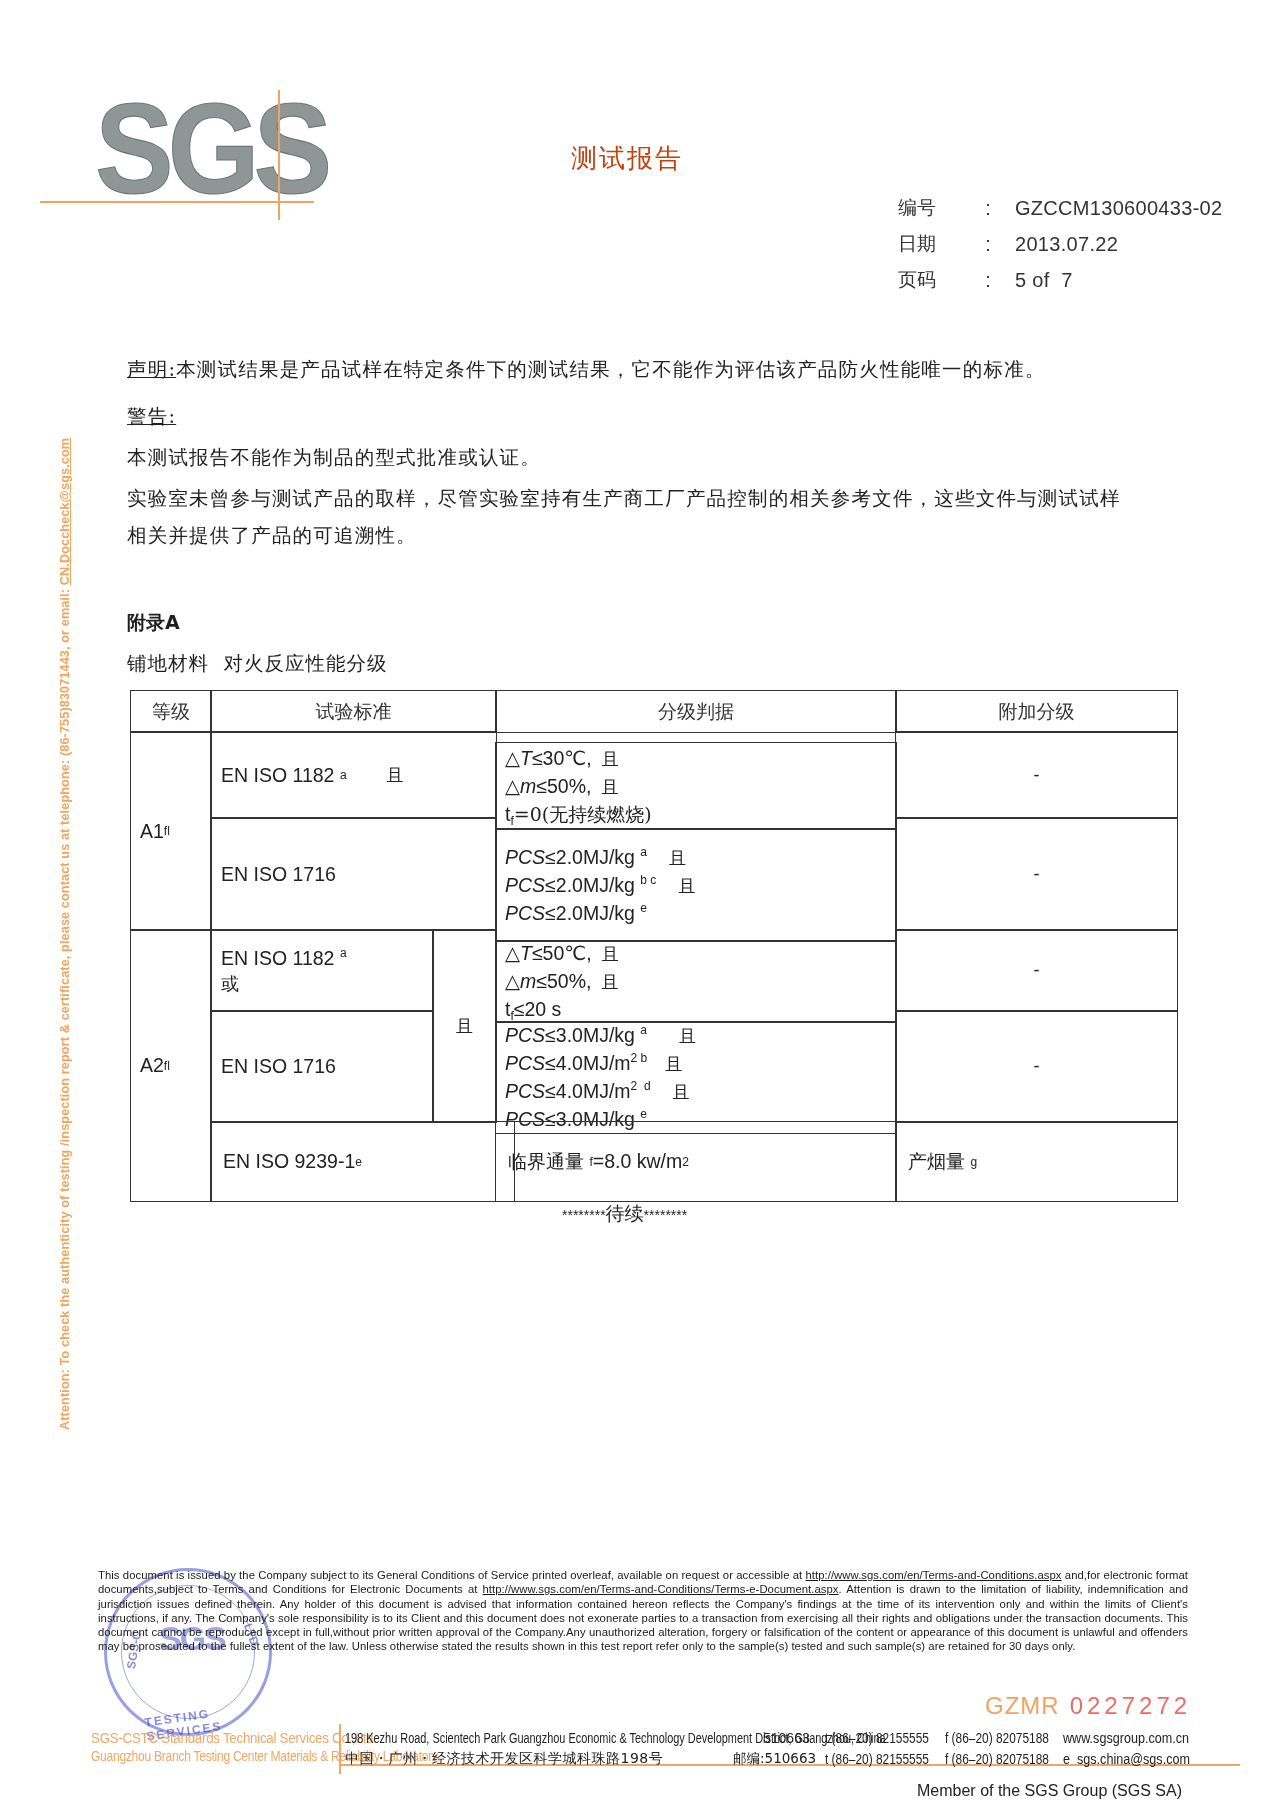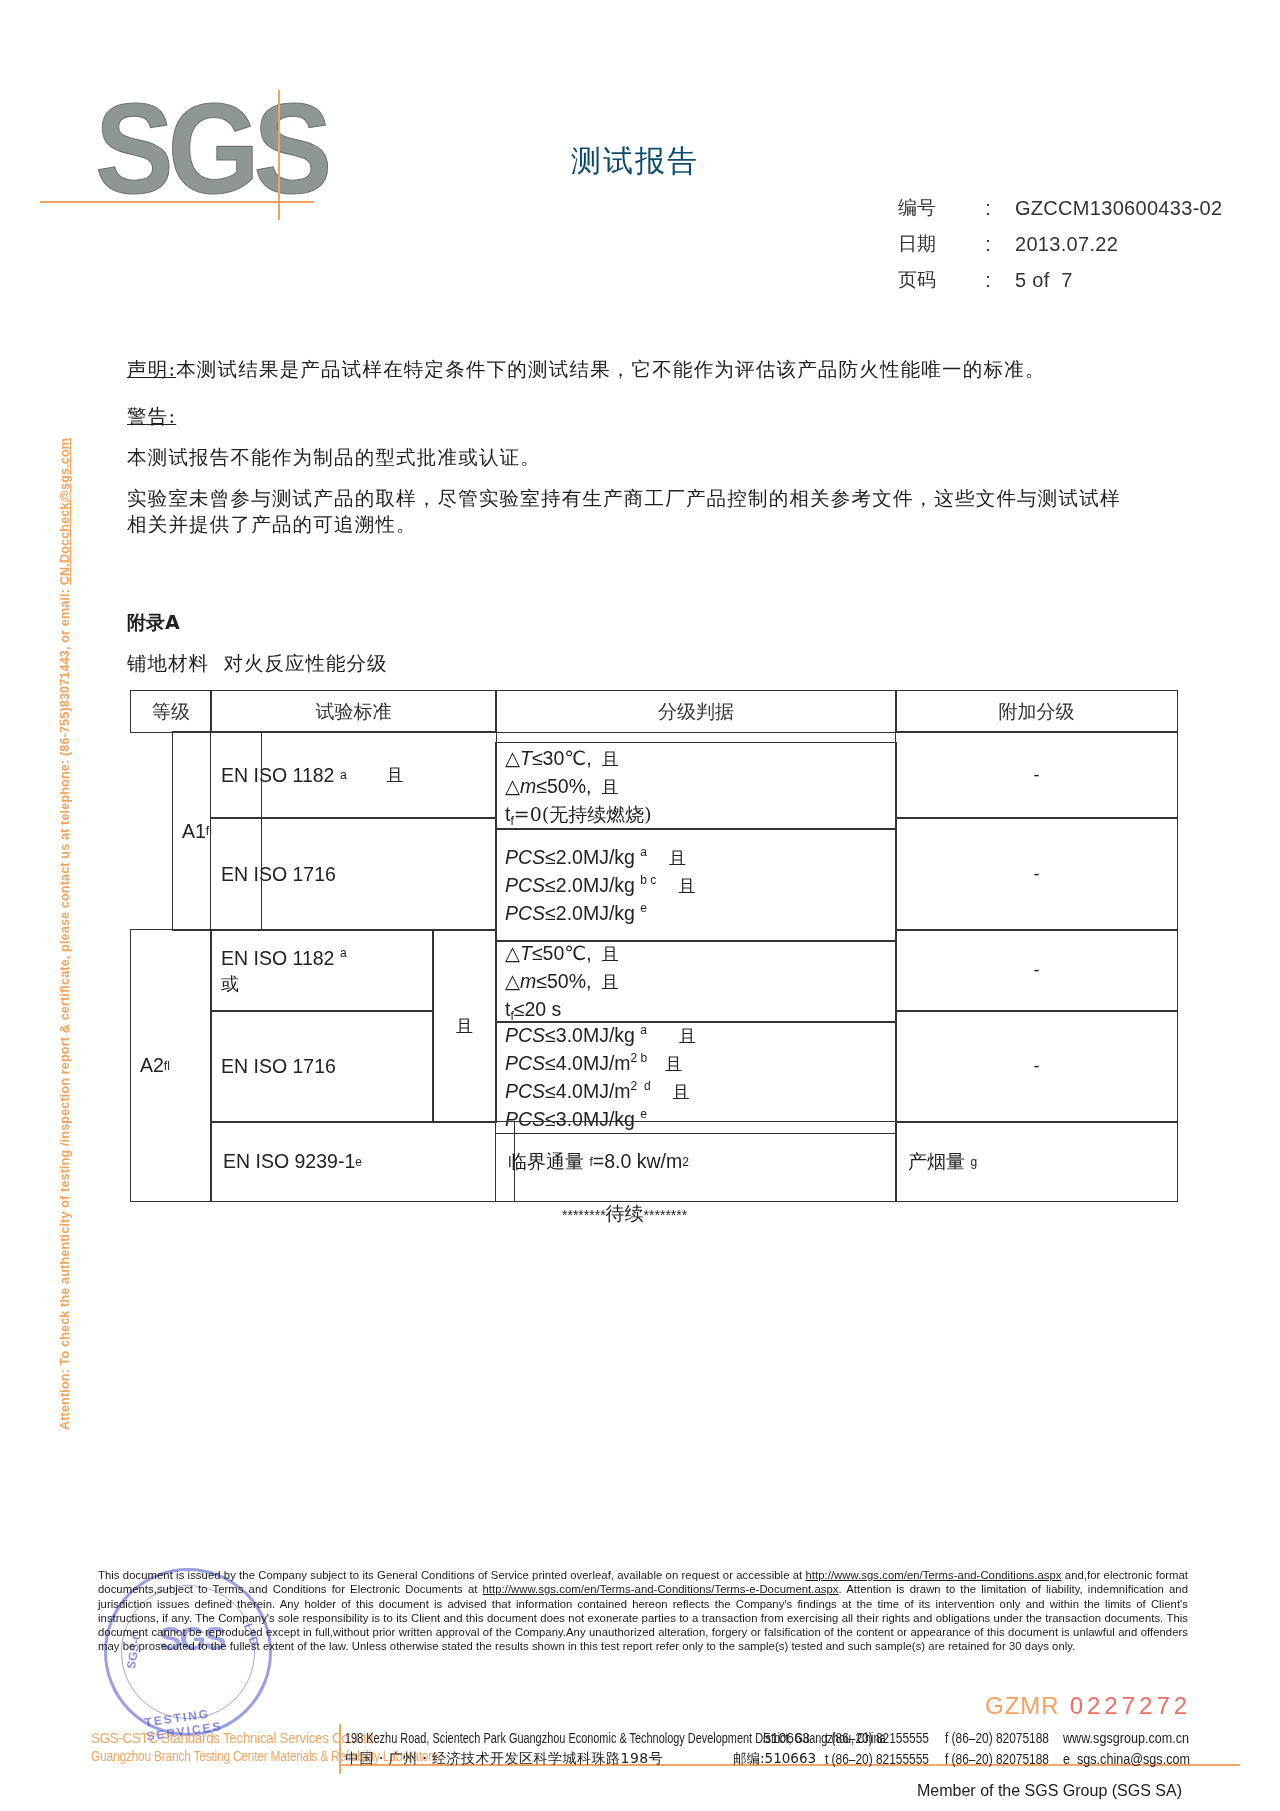--- a/index.html
+++ b/index.html
@@ -5,21 +5,21 @@
   * { box-sizing: border-box; margin: 0; padding: 0; }
   html, body { width: 1280px; height: 1811px; background: #ffffff; }
   body { position: relative; font-family: "Liberation Sans", "DejaVu Sans", sans-serif; color: #1f1f1f; overflow: hidden; }
 
   
   .logo { position: absolute; left: 40px; top: 75px; width: 280px; height: 130px; }
   .logo-text { position: absolute; left: 55px; top: 10px; font-family: "Liberation Sans", sans-serif; font-weight: bold; font-size: 118px; letter-spacing: -6px; color: #8f9696; line-height: 1; transform: scaleY(1.08); transform-origin: top left; -webkit-text-stroke: 1px #6f7676; }
   .logo-hline { position: absolute; left: 0; top: 126px; width: 274px; height: 2px; background: #f0a460; }
   .logo-vline { position: absolute; left: 238px; top: 15px; width: 2px; height: 130px; background: #f0a460; }
 
-  .doc-title { position: absolute; left: 571px; top: 141px; font-family: "DejaVu Sans", sans-serif; font-size: 30px; color: #0c4a6e; letter-spacing: 2px; }
+  .doc-title { position: absolute; left: 571px; top: 141px; font-family: "DejaVu Sans", sans-serif; font-size: 26px; color: #c2410c; letter-spacing: 2px; }
 
   .meta { position: absolute; left: 898px; top: 190px; font-size: 20px; color: #333; }
   .meta-row { display: flex; height: 36px; align-items: center; }
   .meta-label { width: 75px; font-family: "DejaVu Sans", sans-serif; font-size: 19px; }
   .meta-colon { width: 30px; text-align: center; }
   .meta-value { padding-left: 12px; font-size: 20px; letter-spacing: 0.3px; }
 
   
   .side-text { position: absolute; left: 58px; top: 1430px; transform: rotate(-90deg); transform-origin: 0 0; white-space: nowrap; font-size: 12.6px; font-weight: bold; color: #f2a35c; letter-spacing: 0.15px; }
   .side-text .email { text-decoration: underline; }
@@ -110,33 +110,33 @@
 </div>
 
 <div class="para cn" style="top:356px;">
   <span class="underlined">声明:</span><span>本测试结果是产品试样在特定条件下的测试结果，它不能作为评估该产品防火性能唯一的标准。</span>
 </div>
 <div class="para cn" style="top:403px;">
   <span class="underlined">警告:</span>
 </div>
 <div class="para cn" style="top:444px;">本测试报告不能作为制品的型式批准或认证。</div>
 <div class="para cn" style="top:485px;">实验室未曾参与测试产品的取样，尽管实验室持有生产商工厂产品控制的相关参考文件，这些文件与测试试样</div>
-<div class="para cn" style="top:511px;">相关并提供了产品的可追溯性。</div>
+<div class="para cn" style="top:522px;">相关并提供了产品的可追溯性。</div>
 
 <div class="appendix-title">附录A</div>
 <div class="appendix-sub cn" style="white-space:pre">铺地材料  对火反应性能分级</div>
 
 <div class="tbl">
 
   <div class="cell hdr" style="left:0;top:0;width:82px;height:43px;">等级</div>
   <div class="cell hdr" style="left:80px;top:0;width:287px;height:43px;">试验标准</div>
   <div class="cell hdr" style="left:365px;top:0;width:402px;height:43px;">分级判据</div>
   <div class="cell hdr" style="left:765px;top:0;width:283px;height:43px;">附加分级</div>
 
-  <div class="cell tx" style="left:0;top:41px;width:90px;height:200px;align-items:center;padding-left:9px;margin-left:42px;">
+  <div class="cell tx" style="left:0;top:41px;width:82px;height:200px;align-items:center;padding-left:9px;">
     <span>A1</span>
       <sub>fl</sub>
   </div>
   <div class="cell tx" style="left:80px;top:41px;width:287px;height:88px;align-items:center;padding-left:10px;">
     <span>EN ISO 1182</span>&nbsp;<sup>a</sup>
     <span class="qie" style="margin-left:40px;">且</span>
   </div>
   <div class="cell tx crit" style="left:365px;top:41px;width:402px;height:88px;">
     <div class="line"><i class="v">△T</i><span>≤30℃,</span><span class="qie">且</span></div>
     <div class="line"><i class="v">△m</i><span>≤50%,</span><span class="qie">且</span></div>

